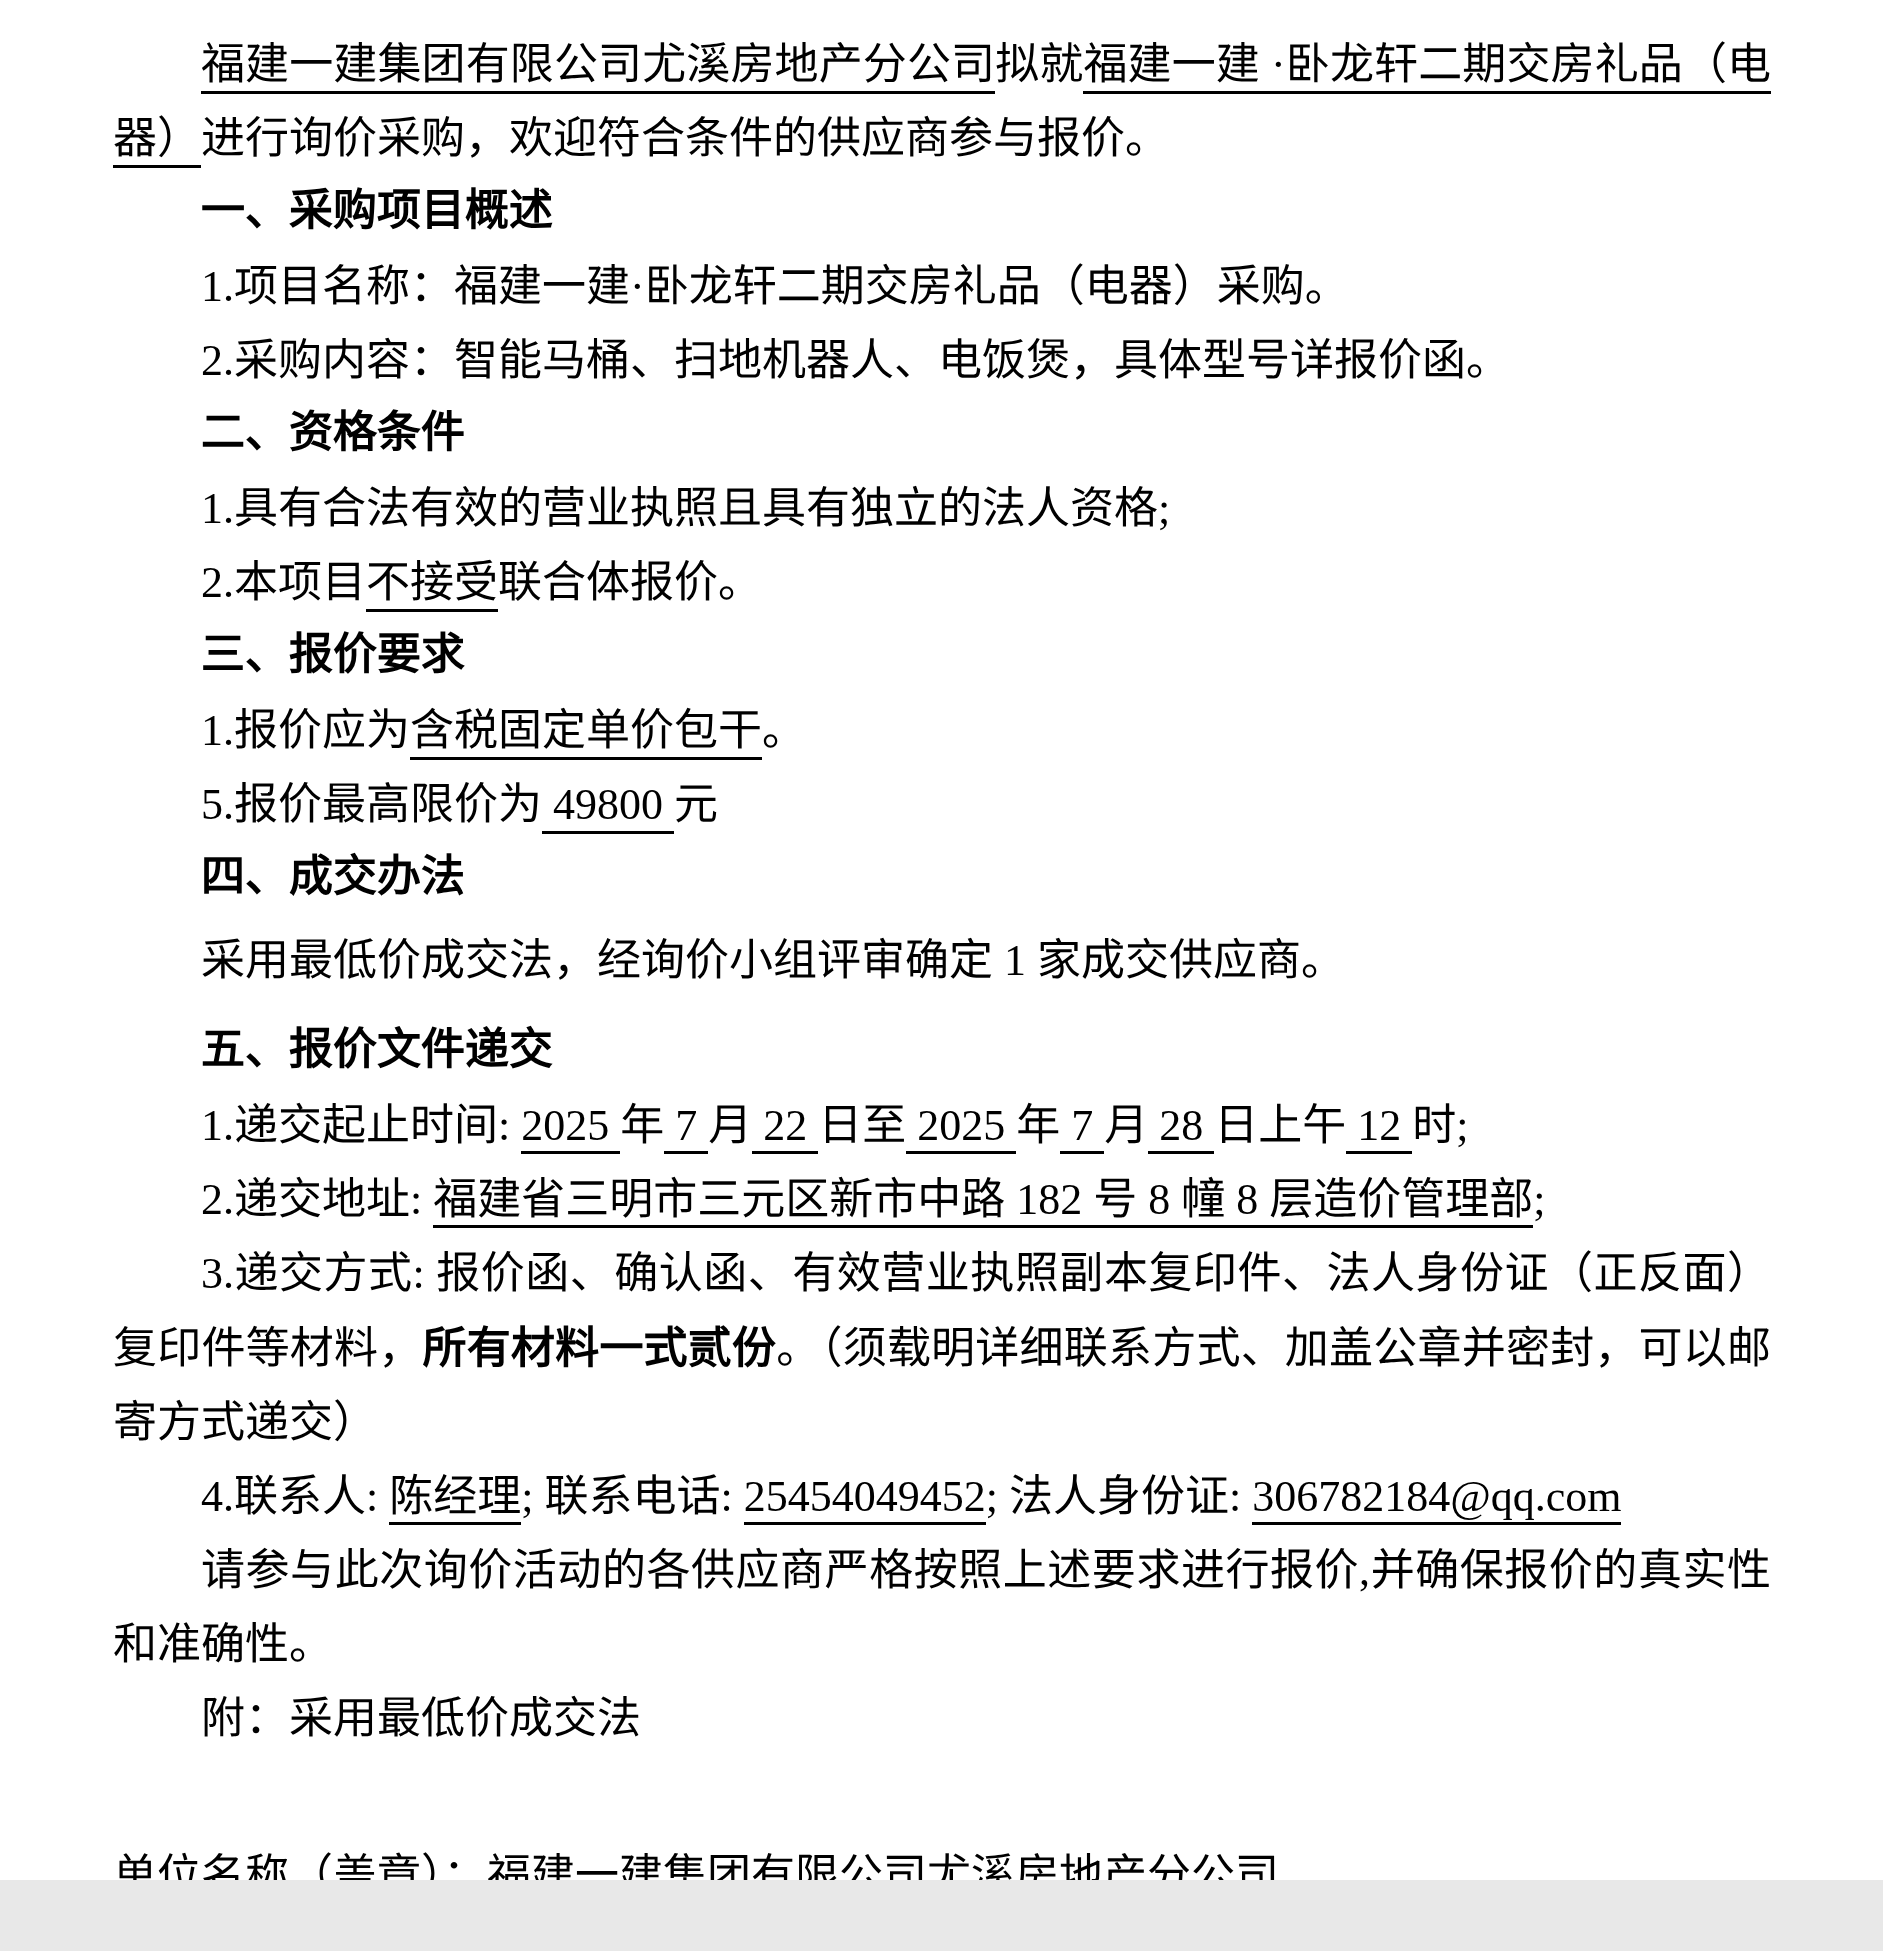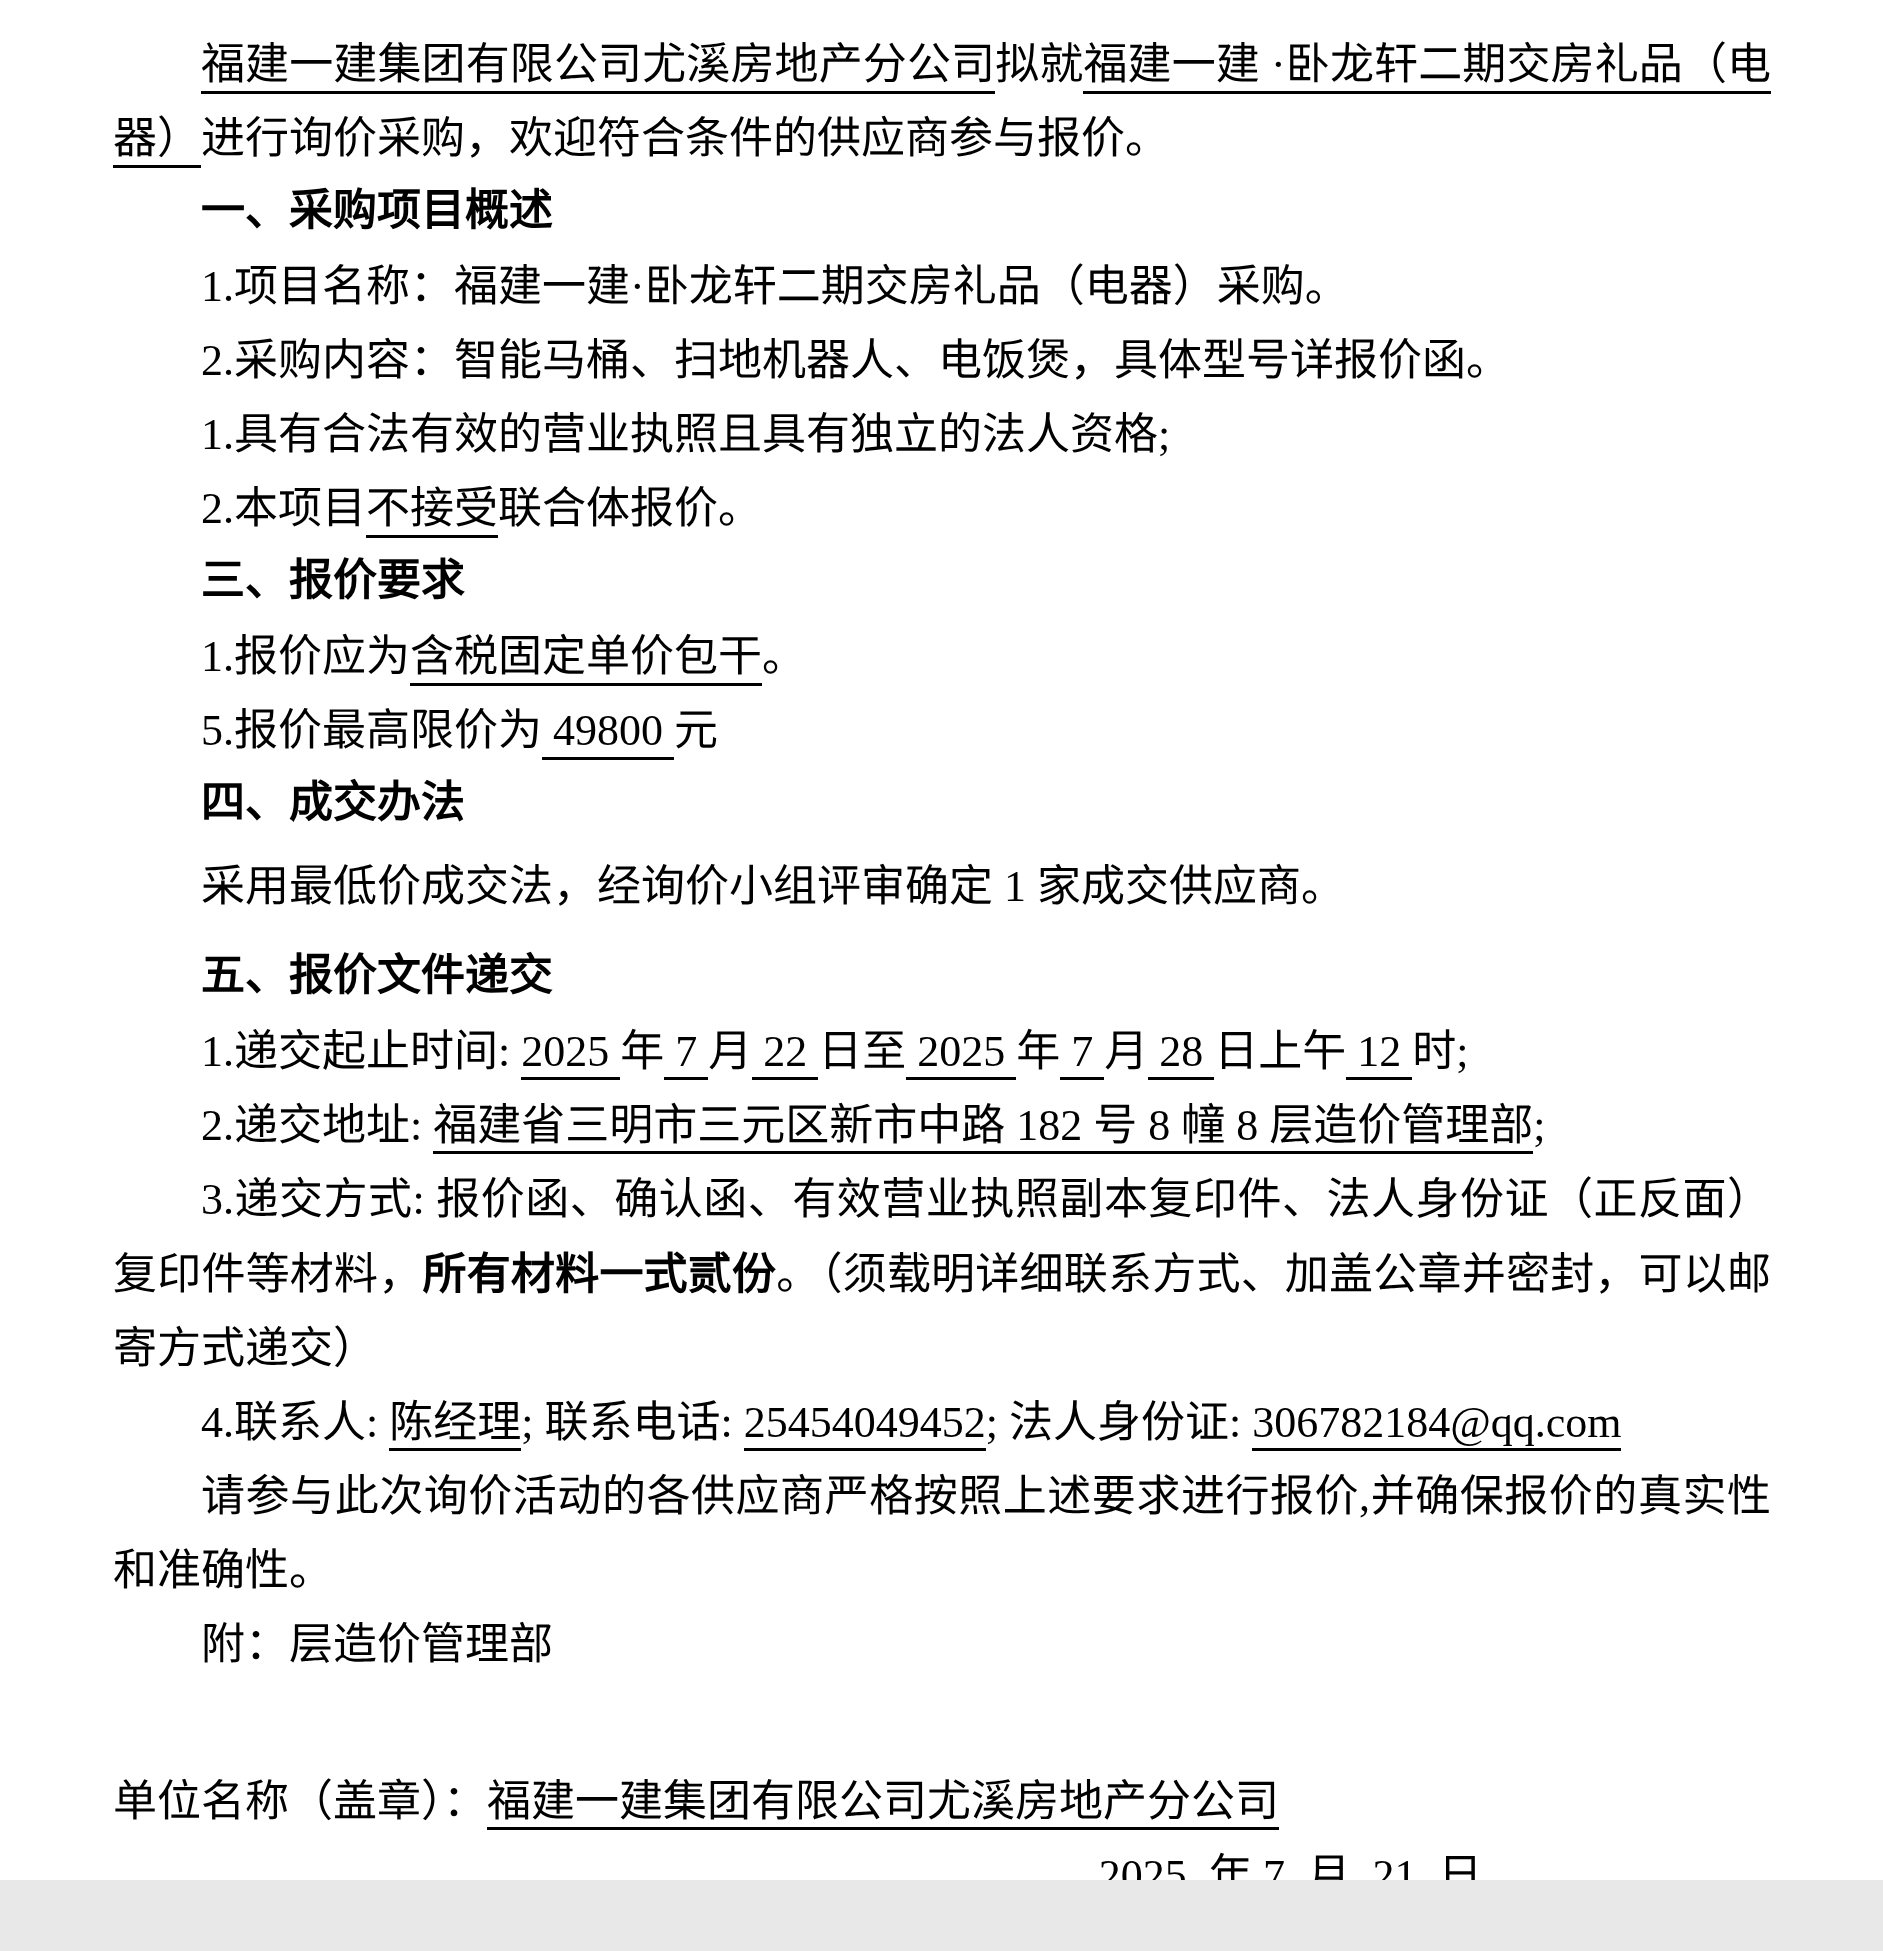--- a/index.html
+++ b/index.html
@@ -54,30 +54,31 @@
   p.s-sig-date span.u { padding-left: 10.7px; padding-right: 10.7px; }
 </style>
 </head>
 <body>
 
 <div class="page" style="background: rgb(255, 255, 255); color: rgb(0, 0, 0);">
     <p class="para s-body"><span class="u">福建一建集团有限公司尤溪房地产分公司</span><span>拟就</span><span class="u">福建一建 ·卧龙轩二期交房礼品（电器）</span><span>进行询价采购，欢迎符合条件的供应商参与报价。</span></p>
     <p class="para s-heading"><span>一、采购项目概述</span></p>
     <p class="para s-body"><span>1.项目名称：福建一建·卧龙轩二期交房礼品（电器）采购。</span></p>
     <p class="para s-body"><span>2.采购内容：智能马桶、扫地机器人、电饭煲，具体型号详报价函。</span></p>
+    <p class="para s-heading"><span>二、资格条件</span></p>
     <p class="para s-body"><span>1.具有合法有效的营业执照且具有独立的法人资格;</span></p>
     <p class="para s-body"><span>2.本项目</span><span class="u">不接受</span><span>联合体报价。</span></p>
     <p class="para s-heading"><span>三、报价要求</span></p>
     <p class="para s-body"><span>1.报价应为</span><span class="u">含税固定单价包干</span><span>。</span></p>
     <p class="para s-body"><span>5.报价最高限价为</span><span class="u"> 49800 </span><span>元</span></p>
     <p class="para s-heading"><span>四、成交办法</span></p>
     <p class="para s-method"><span>采用最低价成交法，经询价小组评审确定 1 家成交供应商。</span></p>
     <p class="para s-heading-sp"><span>五、报价文件递交</span></p>
     <p class="para s-body"><span>1.递交起止时间: </span><span class="u">2025 </span><span>年</span><span class="u"> 7 </span><span>月</span><span class="u"> 22 </span><span>日至</span><span class="u"> 2025 </span><span>年</span><span class="u"> 7 </span><span>月</span><span class="u"> 28 </span><span>日上午</span><span class="u"> 12 </span><span>时;</span></p>
     <p class="para s-body"><span>2.递交地址: </span><span class="u">福建省三明市三元区新市中路 182 号 8 幢 8 层造价管理部</span><span>;</span></p>
     <p class="para s-body"><span>3.递交方式: 报价函、确认函、有效营业执照副本复印件、法人身份证（正反面）复印件等材料，</span><span class="b">所有材料一式贰份</span><span>。（须载明详细联系方式、加盖公章并密封，可以邮寄方式递交）</span></p>
     <p class="para s-body"><span>4.联系人: </span><span class="u">陈经理</span><span>; 联系电话: </span><span class="u">25454049452</span><span>; 法人身份证: </span><span class="u">306782184@qq.com</span></p>
     <p class="para s-body"><span>请参与此次询价活动的各供应商严格按照上述要求进行报价,并确保报价的真实性和准确性。</span></p>
-    <p class="para s-body"><span>附：层造价管理部</span></p>
+    <p class="para s-body"><span>附：采用最低价成交法</span></p>
     <p class="para s-sig-unit"><span>单位名称（盖章）：</span><span class="u">福建一建集团有限公司尤溪房地产分公司</span></p>
     <p class="para s-sig-date"><span class="u">2025 </span><span>年</span><span class="u">7</span><span> 月</span><span class="u"> 21 </span><span> 日</span></p>
   </div>
 
 
 </body></html>

